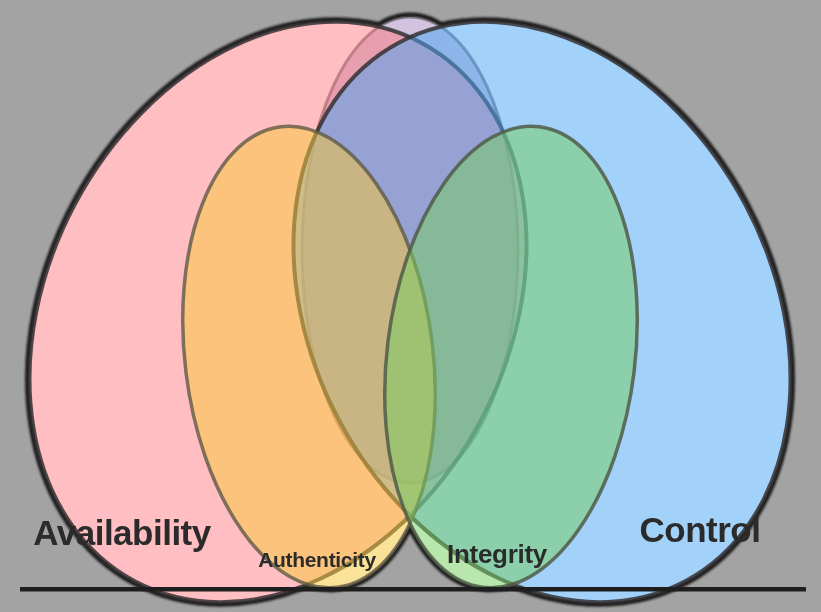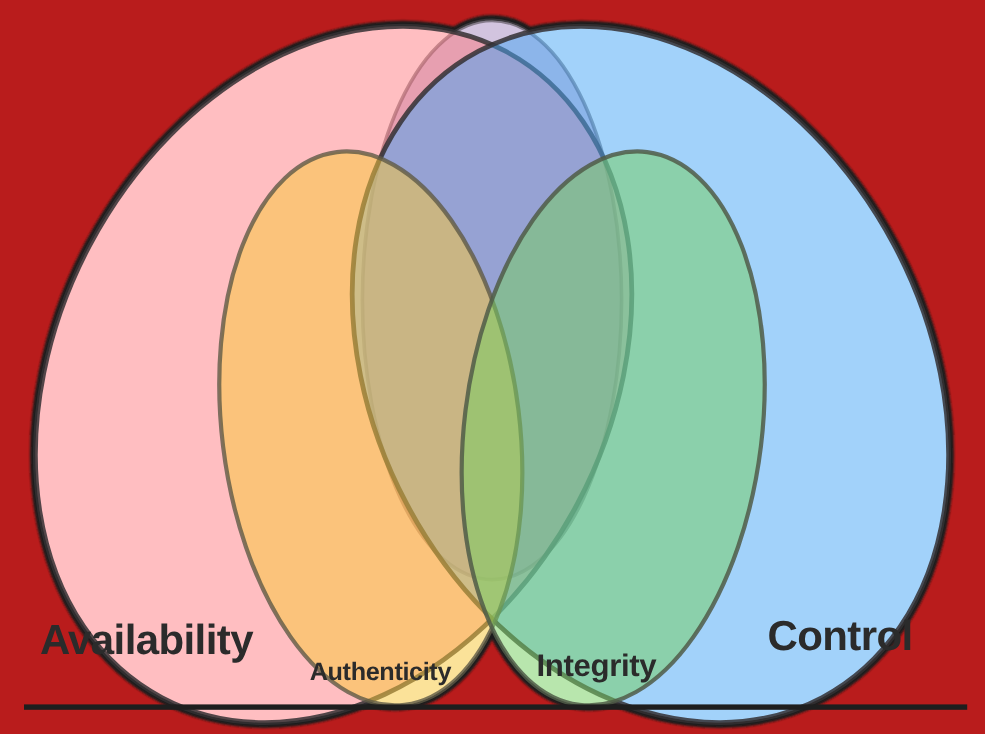--- a/index.html
+++ b/index.html
@@ -8,21 +8,21 @@
     background: #000000;
     width: 821px;
     height: 612px;
     overflow: hidden;
     font-family: "Liberation Sans", sans-serif;
   }
   .stage {
     position: relative;
     width: 821px;
     height: 612px;
-    background: #b91c1c;
+    background: #a3a3a3;
   }
   svg { display: block; }
 
   
   .u-stroke {
     fill: #ffffff;
     stroke: #1c1c1c;
     stroke-width: 9px;
   }
   .u-fill {

